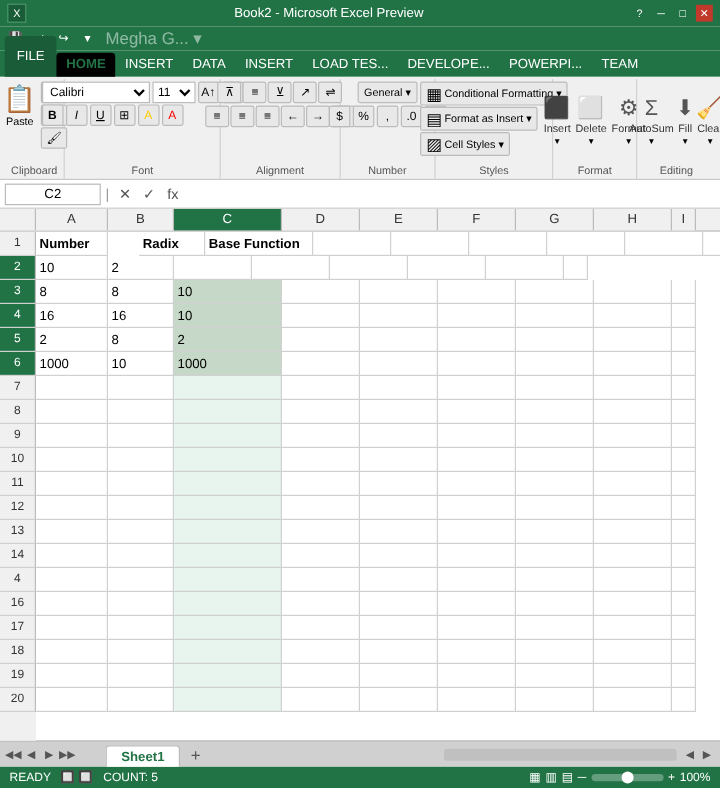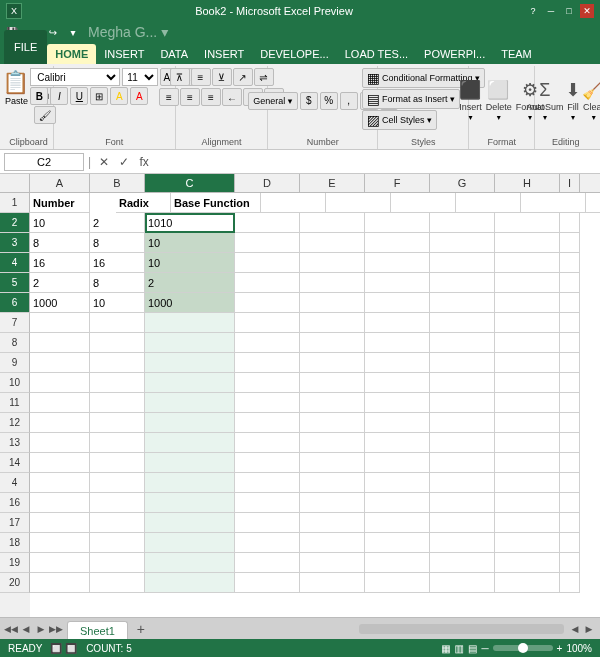--- a/index.html
+++ b/index.html
@@ -44,21 +44,21 @@
     .ribbon-tab {
       padding: 3px 8px;
       font-size: 11px;
       cursor: pointer;
       color: white;
       border-radius: 3px 3px 0 0;
       height: 20px;
       display: flex;
       align-items: center;
     }
-    .ribbon-tab.active { background: #fef9c3; color: #217346; font-weight: bold; }
+    .ribbon-tab.active { background: #000000; color: #217346; font-weight: bold; }
     .ribbon-tab.file { background: #1a5c38; padding: 17px 10px; }
 
     
     .ribbon {
       background: #f0f0f0;
       border-bottom: 1px solid #c8c8c8;
       height: 86px;
       display: flex;
       align-items: stretch;
       padding: 2px 4px 0;
@@ -118,21 +118,21 @@
     .font-btn.bold { font-weight: bold; }
     .font-btn.italic { font-style: italic; }
     .font-btn.underline { text-decoration: underline; }
 
     
     .align-group .ribbon-group-content { flex-direction: column; align-items: center; }
     .align-row { display: flex; gap: 1px; }
     .align-btn { width: 20px; height: 18px; background: #e8e8e8; border: 1px solid #bbb; display: flex; align-items: center; justify-content: center; cursor: pointer; font-size: 10px; border-radius: 2px; }
 
     
-    .number-group .ribbon-group-content { flex-direction: row; align-items: center; }
+    .number-group .ribbon-group-content { flex-direction: column; align-items: center; }
 
     
     .styles-group .ribbon-group-content { flex-direction: column; align-items: flex-start; gap: 1px; }
     .styles-row { display: flex; align-items: center; gap: 2px; }
     .styles-btn { height: 20px; background: #e8e8e8; border: 1px solid #bbb; display: flex; align-items: center; justify-content: center; cursor: pointer; font-size: 10px; border-radius: 2px; padding: 0 4px; white-space: nowrap; }
 
     
     .cells-group .ribbon-group-content { flex-direction: row; align-items: center; gap: 4px; }
     .icon-group { display: flex; flex-direction: column; align-items: center; gap: 1px; cursor: pointer; }
     .icon-group-icon { font-size: 18px; color: #555; }
@@ -306,21 +306,21 @@
       background: #e0e0e0;
       border: 1px solid #bbb;
       border-bottom: none;
       display: flex;
       align-items: center;
       font-size: 11px;
       cursor: pointer;
       border-radius: 3px 3px 0 0;
       margin-top: 3px;
     }
-    .sheet-tab.active { background: white; color: #217346; font-weight: normal; }
+    .sheet-tab.active { background: white; color: #217346; font-weight: bold; margin-left: 21px; }
     .sheet-tab-add { width: 18px; height: 18px; display: flex; align-items: center; justify-content: center; cursor: pointer; font-size: 14px; color: #555; margin-left: 4px; }
     .sheet-tab-scrolls { display: flex; align-items: center; gap: 1px; margin-right: 4px; }
     .scrollbar-h { flex: 1; height: 10px; background: #c0c0c0; margin: 0 4px; border-radius: 3px; }
   </style>
 </head>
 <body>
 
 <div class="title-bar">
   <div class="title-bar-left">
     <div class="title-icon">X</div>
@@ -341,22 +341,22 @@
   <div class="qat-btn">▾</div>
   <span style="color:rgba(255,255,255,0.5); font-size:14px; margin-left:4px;">Megha G... ▾</span>
 </div>
 
 <div class="ribbon-tabs">
   <div class="ribbon-tab file">FILE</div>
   <div class="ribbon-tab active">HOME</div>
   <div class="ribbon-tab">INSERT</div>
   <div class="ribbon-tab">DATA</div>
   <div class="ribbon-tab">INSERT</div>
+  <div class="ribbon-tab">LOAD TES...</div>
   <div class="ribbon-tab">DEVELOPE...</div>
-  <div class="ribbon-tab">LOAD TES...</div>
   <div class="ribbon-tab">POWERPI...</div>
   <div class="ribbon-tab">TEAM</div>
 </div>
 
 <div class="ribbon">
 
   <div class="ribbon-group clipboard-group">
     <div class="ribbon-group-content">
       <div class="paste-btn">
         <div class="paste-icon">📋</div>
@@ -554,21 +554,20 @@
           <div class="cell col-d header-cell"></div>
           <div class="cell col-e header-cell"></div>
           <div class="cell col-f header-cell"></div>
           <div class="cell col-g header-cell"></div>
           <div class="cell col-h header-cell"></div>
           <div class="cell col-i header-cell"></div>
         </div>
         <div class="grid-row">
           <div class="cell col-a" style="text-align: right;">10</div>
           <div class="cell col-b" style="text-align: right;">2</div>
-          <div class="cell col-c active-cell" style="background: white; outline: rgb(33, 115, 70) solid 2px; outline-offset: -2px; z-index: 2;">1010</div>
           <div class="cell col-d"></div>
           <div class="cell col-e"></div>
           <div class="cell col-f"></div>
           <div class="cell col-g"></div>
           <div class="cell col-h"></div>
           <div class="cell col-i"></div>
         </div>
         <div class="grid-row">
           <div class="cell col-a" style="text-align: right;">8</div>
           <div class="cell col-b" style="text-align: right;">8</div>

